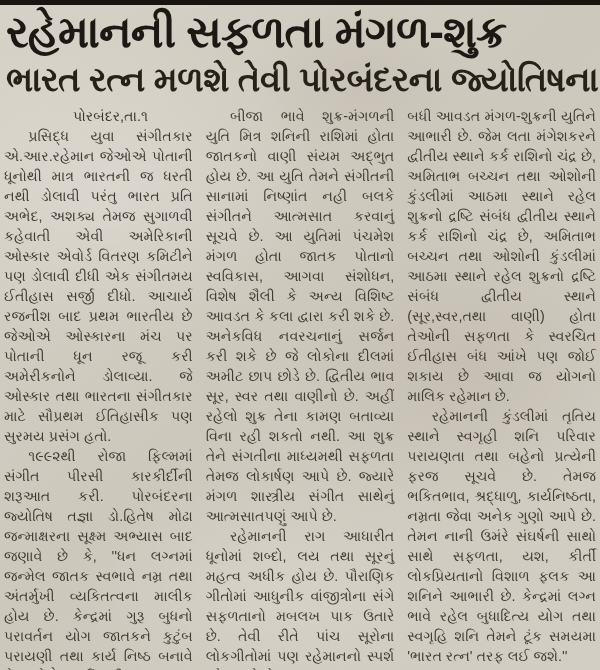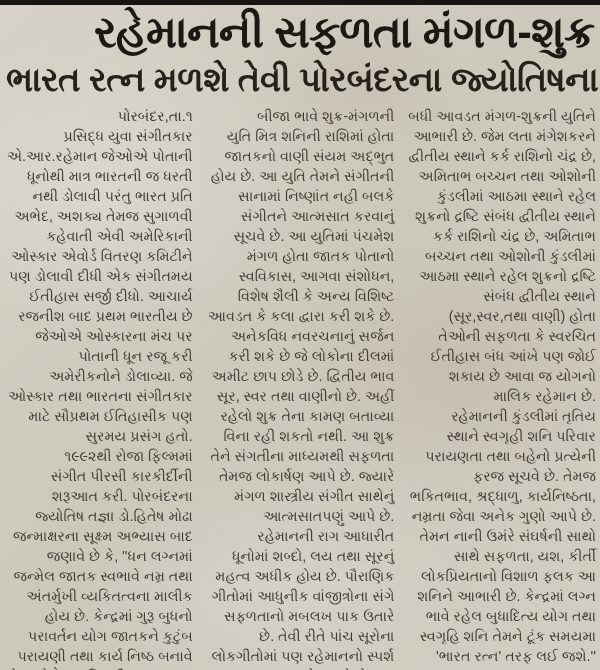--- a/index.html
+++ b/index.html
@@ -19,21 +19,21 @@
     color: #3d3830;
   }
   .top-rule {
     position: absolute; top: 0; left: 0; width: 100%; height: 5px;
     background: #18140f;
   }
   .head-block { padding: 7px 6px 0 6px; }
   .headline {
     font-weight: bold; color: #1c1813;
     font-size: 44px; line-height: 1.12; letter-spacing: -1px;
-    text-align: right; white-space: nowrap;
+    text-align: left; white-space: nowrap;
   }
   .headline .hl-line { display: block; }
   .subheadline {
     margin-top: 5px;
     font-weight: bold; color: #262119;
     font-size: 34px; line-height: 1.1; letter-spacing: -0.5px;
     text-align: center; white-space: nowrap;
   }
   .columns {
     display: flex; gap: 13px;
@@ -41,21 +41,21 @@
   }
   .col {
     flex: 1 1 0; min-width: 0;
     font-size: 14.3px; line-height: 20px;
     text-align: justify; color: #413c34;
   }
   .dateline {
     text-align: center; text-indent: 0;
     color: #3a352d; margin: 0 0 1px 0;
   }
-  .col p { margin: 0; text-indent: 1.7em; text-align: right; }
+  .col p { margin: 0; text-indent: 1.7em; }
   .col p.no-indent { text-indent: 0; }
 </style>
 </head>
 <body>
 
 <div class="paper">
 
   <div class="top-rule"></div>
 
   <div class="head-block">

